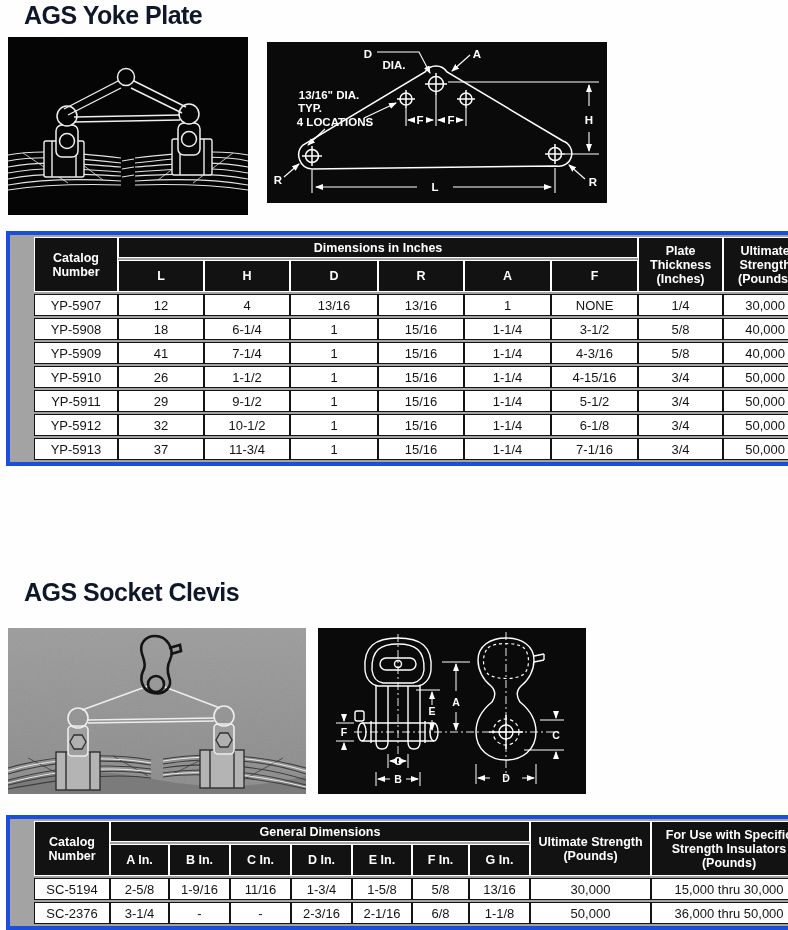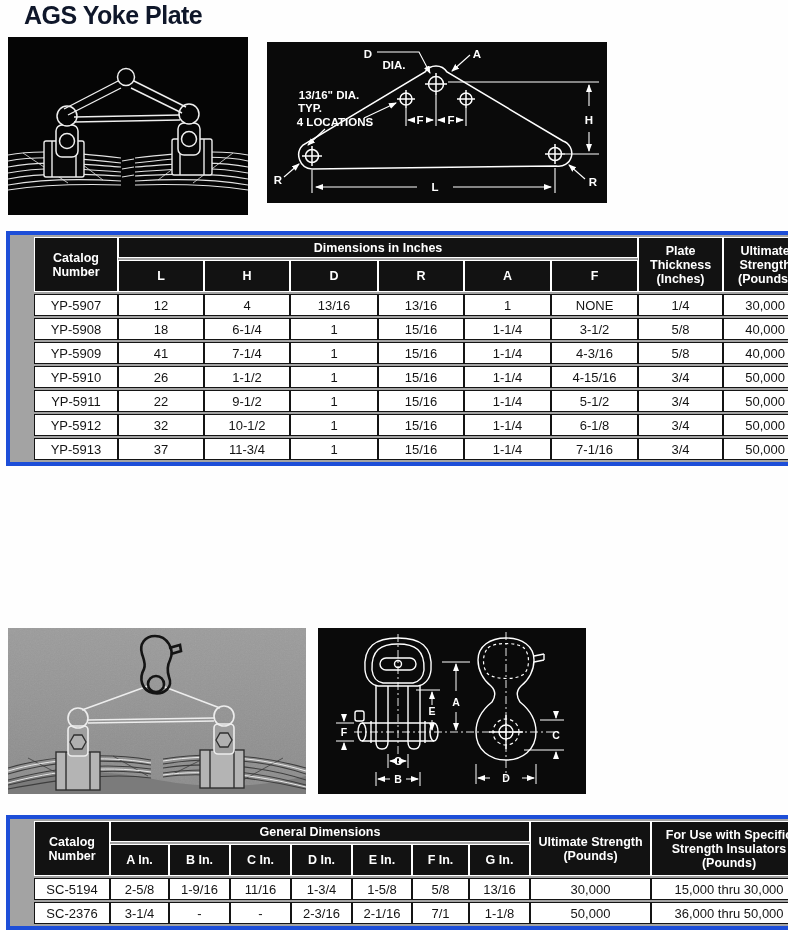--- a/index.html
+++ b/index.html
@@ -226,21 +226,21 @@
             <td>1-1/2</td>
             <td>1</td>
             <td>15/16</td>
             <td>1-1/4</td>
             <td>4-15/16</td>
             <td>3/4</td>
             <td>50,000</td>
           </tr>
           <tr>
             <td>YP-5911</td>
-            <td>22</td>
+            <td>29</td>
             <td>9-1/2</td>
             <td>1</td>
             <td>15/16</td>
             <td>1-1/4</td>
             <td>5-1/2</td>
             <td>3/4</td>
             <td>50,000</td>
           </tr>
           <tr>
             <td>YP-5912</td>
@@ -261,20 +261,21 @@
             <td>15/16</td>
             <td>1-1/4</td>
             <td>7-1/16</td>
             <td>3/4</td>
             <td>50,000</td>
           </tr>
         </tbody>
     </table>
   </div>
 
+  <h1 class="sec-title" id="clevis-title">AGS Socket Clevis</h1>
 
   <div class="img-box" id="clevis-photo">
     <svg width="298" height="166" viewBox="0 0 298 166">
       <defs>
         <linearGradient id="pbg" x1="0" y1="0" x2="0" y2="1">
           <stop offset="0" stop-color="#9c9c9c"></stop>
             <stop offset="1" stop-color="#8b8b8b"></stop>
         </linearGradient>
         <filter id="noise">
             <feTurbulence type="fractalNoise" baseFrequency="0.8" numOctaves="2" result="n"></feTurbulence>
@@ -466,21 +467,21 @@
             <td>30,000</td>
             <td>15,000 thru 30,000</td>
           </tr>
           <tr>
             <td>SC-2376</td>
             <td>3-1/4</td>
             <td>-</td>
             <td>-</td>
             <td>2-3/16</td>
             <td>2-1/16</td>
-            <td>7/1</td>
+            <td>6/8</td>
             <td>1-1/8</td>
             <td>50,000</td>
             <td>36,000 thru 50,000</td>
           </tr>
         </tbody>
     </table>
   </div>
 
 </div>
 

